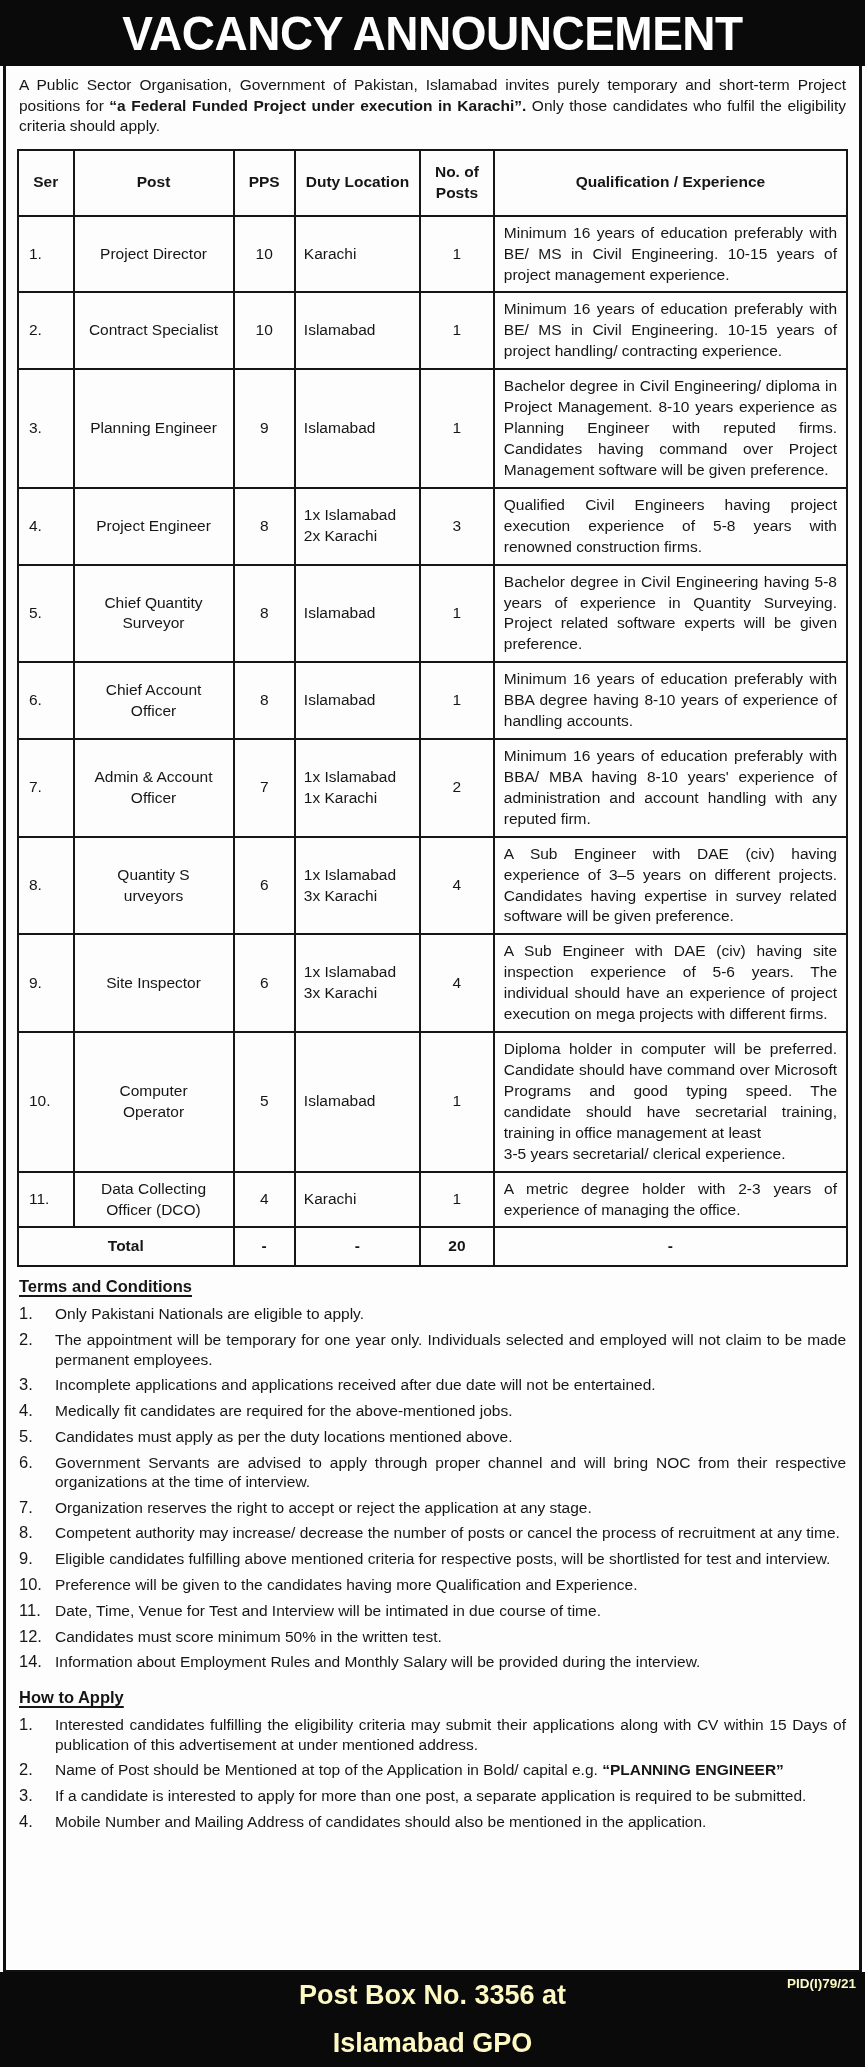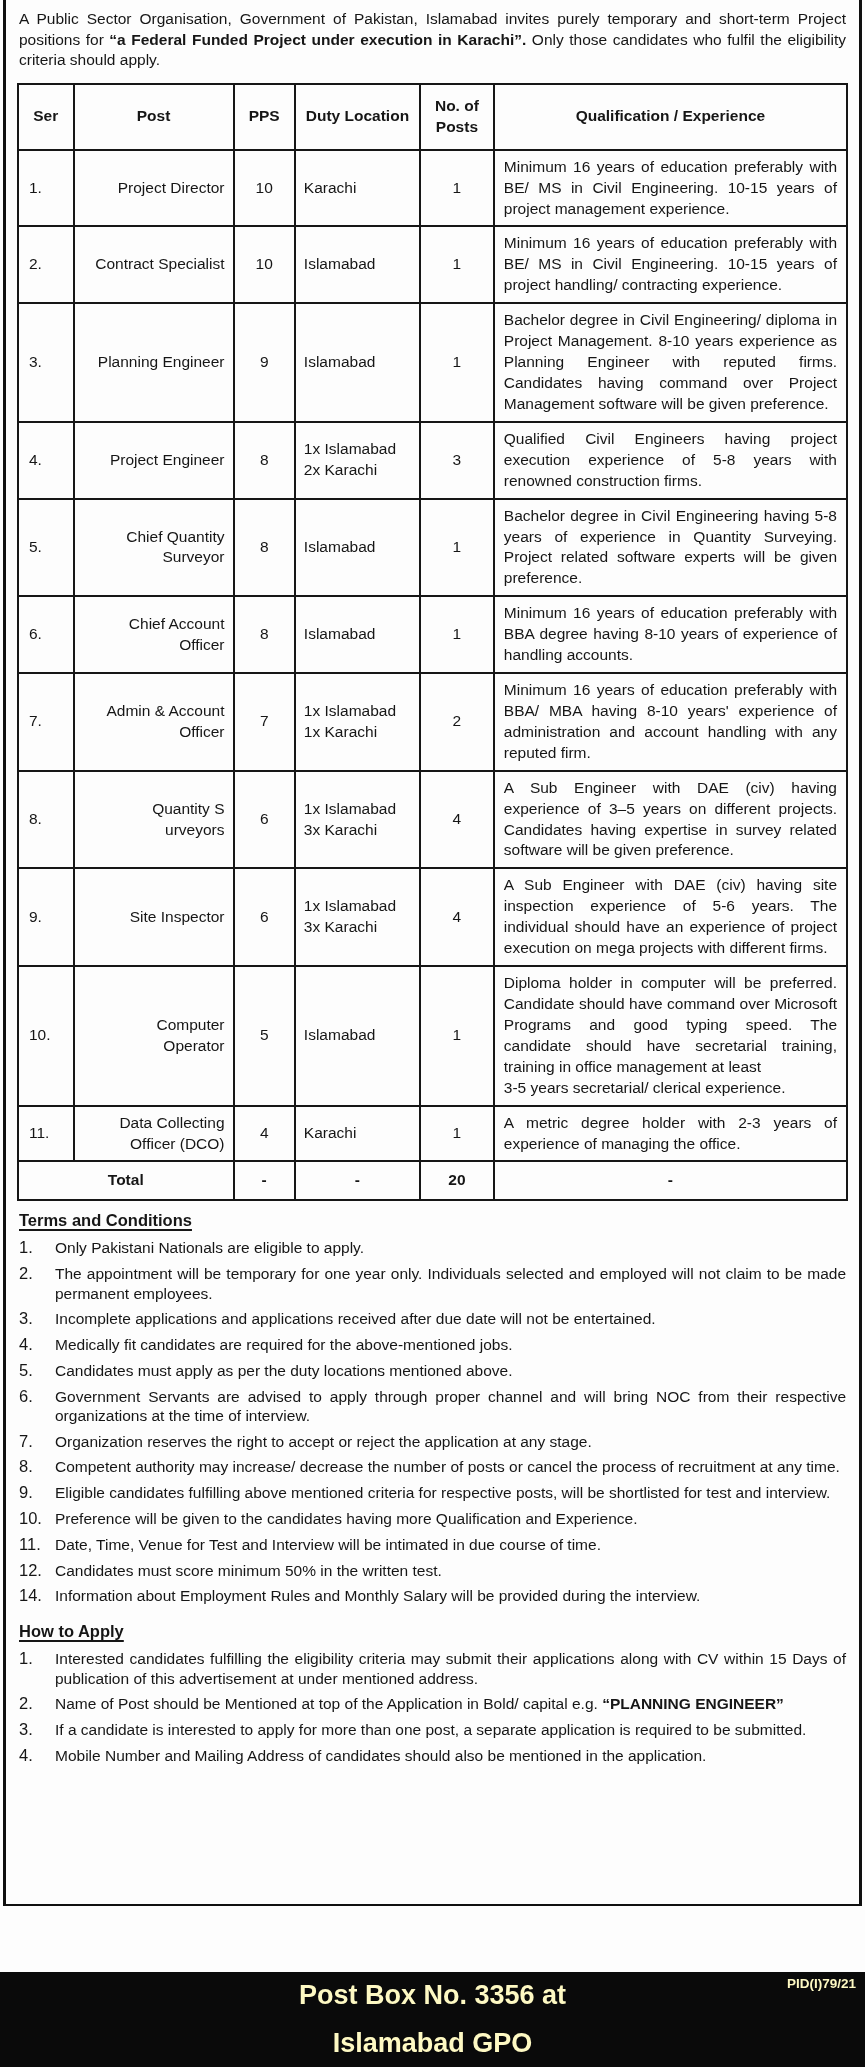--- a/index.html
+++ b/index.html
@@ -44,21 +44,21 @@
   .vtable col.c5{width:8.9%}
   .vtable col.c6{width:42.6%}
   .vtable th,.vtable td{
     border:2px solid #161616;
     padding:6px 8px;
     font-size:15.5px;line-height:1.35;
     vertical-align:middle;
   }
   .vtable th{font-weight:bold;text-align:center;padding:11px 4px;font-size:15.5px;}
   td.c-ser{text-align:left;padding-left:10px;}
-  td.c-post{text-align:right;white-space:pre-line;}
+  td.c-post{text-align:center;white-space:pre-line;}
   td.c-pps{text-align:center;}
   td.c-duty{text-align:left;white-space:pre-line;}
   td.c-posts{text-align:center;}
   td.c-qual{text-align:justify;white-space:pre-line;padding:6px 9px;margin-top:28px;}
   tr.total-row td{font-weight:bold;text-align:center;padding:8px 4px;margin-left:48px;}
   
   .section-heading{
     font-weight:bold;font-size:16.5px;
     text-decoration:underline;text-underline-offset:3px;text-decoration-thickness:2px;
     margin:10px 2px 8px 2px;display:inline-block;
@@ -77,20 +77,23 @@
     height:100%;display:flex;flex-direction:column;
     align-items:center;justify-content:center;gap:16px;
   }
   .postbox div{font-size:27px;font-weight:bold;line-height:1.15;}
 </style>
 </head>
 <body>
 
 <div class="page">
 
+  <div class="top-band">
+    <div class="page-title">VACANCY ANNOUNCEMENT</div>
+  </div>
 
   <div class="content">
 
     <p class="intro"><span>A Public Sector Organisation, Government of Pakistan, Islamabad invites purely temporary and short-term Project positions for </span><b>“a Federal Funded Project under execution in Karachi”.</b><span> Only those candidates who fulfil the eligibility criteria should apply.</span></p>
 
     <table class="vtable">
       <colgroup>
           <col class="c1">
           <col class="c2">
           <col class="c3">

